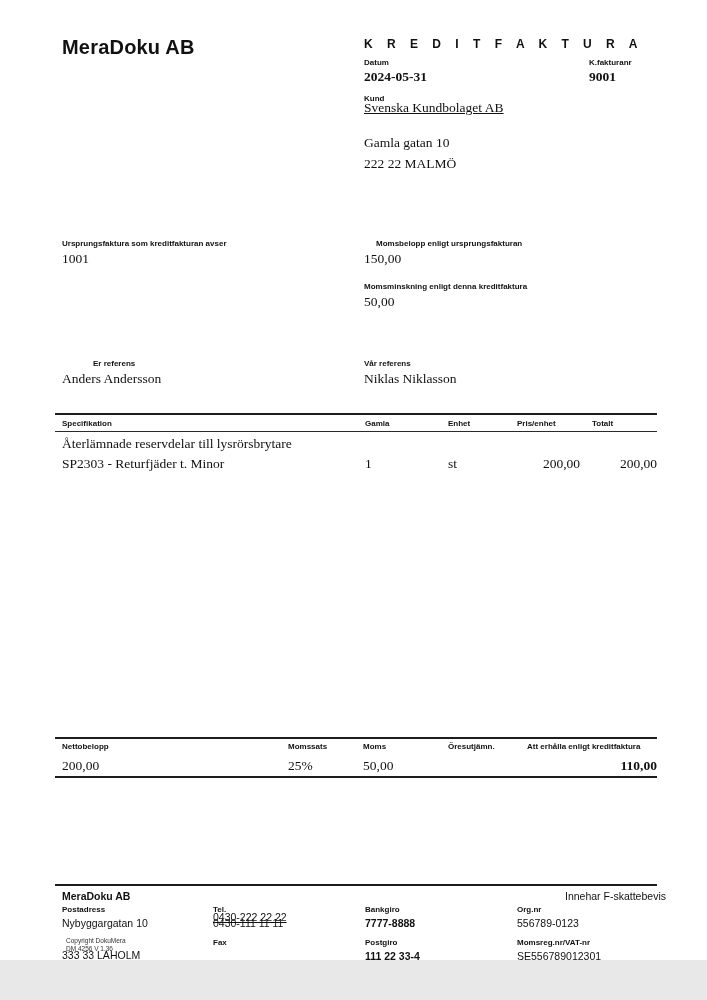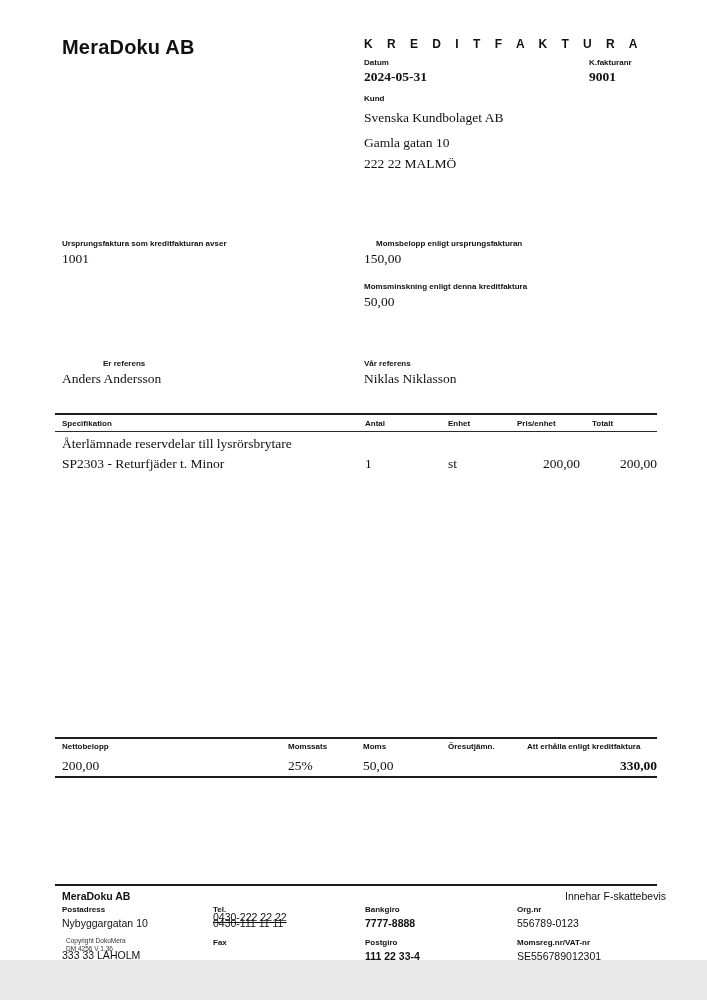--- a/index.html
+++ b/index.html
@@ -29,41 +29,41 @@
 
   <div class="abs logo" style="left:62px;top:36px;">MeraDoku AB</div>
   <div class="abs doc-title" style="left:364px;top:37px;">K R E D I T F A K T U R A</div>
 
   <div class="abs lbl" style="left:364px;top:58px;">Datum</div>
   <div class="abs val-b" style="left:364px;top:69px;">2024-05-31</div>
   <div class="abs lbl" style="left:589px;top:58px;">K.fakturanr</div>
   <div class="abs val-b" style="left:589px;top:69px;">9001</div>
 
   <div class="abs lbl" style="left:364px;top:94px;">Kund</div>
-  <div class="abs val" style="left:364px;top:110px;">Svenska Kundbolaget AB</div>
+  <div class="abs val" style="left:364px;top:100px;text-decoration:underline;">Svenska Kundbolaget AB</div>
   <div class="abs val" style="left:364px;top:135px;">Gamla gatan 10</div>
   <div class="abs val" style="left:364px;top:156px;">222 22 MALMÖ</div>
 
   <div class="abs lbl" style="left:62px;top:239px;">Ursprungsfaktura som kreditfakturan avser</div>
   <div class="abs val" style="left:62px;top:251px;">1001</div>
 
   <div class="abs lbl" style="left:364px;top:239px;margin-left:12px;">Momsbelopp enligt ursprungsfakturan</div>
   <div class="abs val" style="left:364px;top:251px;">150,00</div>
 
   <div class="abs lbl" style="left:364px;top:282px;">Momsminskning enligt denna kreditfaktura</div>
   <div class="abs val" style="left:364px;top:294px;">50,00</div>
 
-  <div class="abs lbl" style="left:62px;top:359px;padding-left:41px;">Er referens</div>
+  <div class="abs lbl" style="left:52px;top:359px;padding-left:41px;">Er referens</div>
   <div class="abs val" style="left:62px;top:371px;">Anders Andersson</div>
   <div class="abs lbl" style="left:364px;top:359px;">Vår referens</div>
   <div class="abs val" style="left:364px;top:371px;">Niklas Niklasson</div>
 
   <div class="hr-thick" style="left:55px;top:413px;width:602px;"></div>
   <div class="abs lbl" style="left:62px;top:419px;">Specifikation</div>
-  <div class="abs lbl" style="left:365px;top:419px;">Antal</div>
+  <div class="abs lbl" style="left:365px;top:419px;">Gamla</div>
   <div class="abs lbl" style="left:448px;top:419px;">Enhet</div>
   <div class="abs lbl" style="left:517px;top:419px;">Pris/enhet</div>
   <div class="abs lbl" style="left:592px;top:419px;">Totalt</div>
   <div class="hr-thin" style="left:55px;top:431px;width:602px;"></div>
 
   <div class="abs val" style="left:62px;top:436px;">Återlämnade reservdelar till lysrörsbrytare</div>
 
   <div>
     <div class="abs val" style="left:62px;top:456px;">SP2303 - Returfjäder t. Minor</div>
     <div class="abs val" style="left:365px;top:456px;">1</div>
@@ -76,21 +76,21 @@
   <div class="abs lbl" style="left:62px;top:742px;">Nettobelopp</div>
   <div class="abs lbl" style="left:288px;top:742px;">Momssats</div>
   <div class="abs lbl" style="left:363px;top:742px;">Moms</div>
   <div class="abs lbl" style="left:448px;top:742px;">Öresutjämn.</div>
   <div class="abs lbl" style="left:527px;top:742px;">Att erhålla enligt kreditfaktura</div>
 
   <div class="abs val" style="left:62px;top:758px;">200,00</div>
   <div class="abs val" style="left:288px;top:758px;">25%</div>
   <div class="abs val" style="left:363px;top:758px;">50,00</div>
   <div class="abs val" style="left:448px;top:758px;"></div>
-  <div class="abs val-b ra" style="left:577px;top:758px;width:80px;">330,00</div>
+  <div class="abs val-b ra" style="left:577px;top:758px;width:80px;">110,00</div>
   <div class="hr-thick" style="left:55px;top:776px;width:602px;"></div>
 
 
   <div class="hr-thick" style="left:55px;top:884px;width:602px;"></div>
   <div class="abs f-name" style="left:62px;top:890px;">MeraDoku AB</div>
   <div class="abs f-val" style="left:517px;top:890px;margin-left:48px;">Innehar F-skattebevis</div>
 
   <div class="abs lbl" style="left:62px;top:905px;">Postadress</div>
   <div class="abs lbl" style="left:213px;top:905px;">Tel.</div>
   <div class="abs lbl" style="left:365px;top:905px;">Bankgiro</div>

